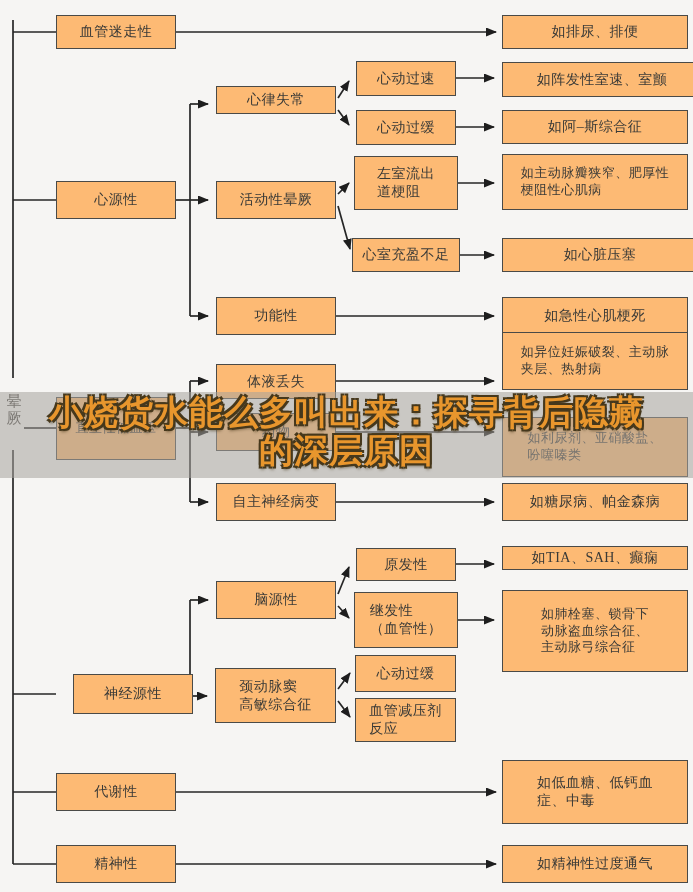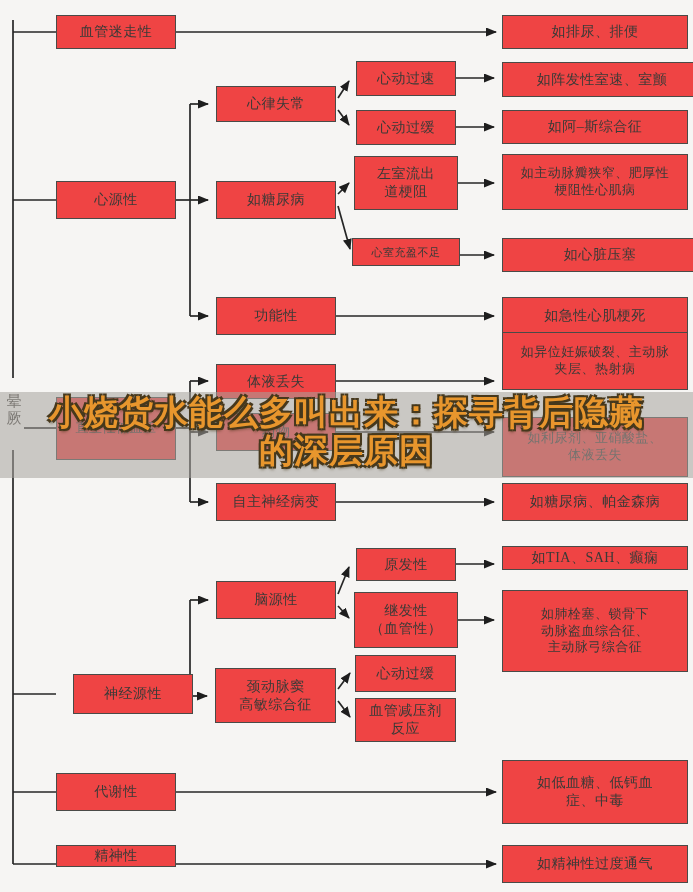--- a/index.html
+++ b/index.html
@@ -5,25 +5,24 @@
   html,body{margin:0;padding:0;}
   body{
     width:693px;height:892px;position:relative;overflow:hidden;
     background:#f6f5f3;
     font-family:"Liberation Serif","DejaVu Serif",serif;
   }
   #stage{position:absolute;inset:0;width:693px;height:892px;}
   svg.wires{position:absolute;left:0;top:0;z-index:1;}
   .box{
     position:absolute;z-index:2;
-    background:#ef4444;
+    background:#fdba74;
     border:1.6px solid #4a4a47;
     color:#3a3a37;
     display:flex;align-items:center;justify-content:center;
-    text-align:center;
     font-size:14px;line-height:1.28;
     white-space:pre-line;
     box-sizing:border-box;
     letter-spacing:.5px;
   }
   .root-label{
     position:absolute;z-index:2;
     left:3px;top:393px;width:22px;
     text-align:center;font-size:15px;line-height:1.12;
     color:#4c4a46;white-space:pre-line;letter-spacing:0;
@@ -121,55 +120,55 @@
   </svg>
 
   <div class="root-label">晕
 厥</div>
 
   <div class="box" style="left:56px;top:15px;width:120px;height:34px">血管迷走性</div>
   <div class="box" style="left:56px;top:181px;width:120px;height:38px">心源性</div>
   <div class="box" style="left:56px;top:397px;width:120px;height:63px;font-size:13px">直立性低血压</div>
   <div class="box" style="left:73px;top:674px;width:120px;height:40px">神经源性</div>
   <div class="box" style="left:56px;top:773px;width:120px;height:38px">代谢性</div>
-  <div class="box" style="left:56px;top:845px;width:120px;height:22px">精神性</div>
+  <div class="box" style="left:56px;top:845px;width:120px;height:38px">精神性</div>
 
-  <div class="box" style="left:216px;top:86px;width:120px;height:36px">心律失常</div>
-  <div class="box" style="left:216px;top:181px;width:120px;height:38px">如糖尿病</div>
+  <div class="box" style="left:216px;top:86px;width:120px;height:28px">心律失常</div>
+  <div class="box" style="left:216px;top:181px;width:120px;height:38px">活动性晕厥</div>
   <div class="box" style="left:216px;top:297px;width:120px;height:38px">功能性</div>
   <div class="box" style="left:216px;top:364px;width:120px;height:35px">体液丢失</div>
   <div class="box" style="left:216px;top:483px;width:120px;height:38px">自主神经病变</div>
   <div class="box" style="left:216px;top:413px;width:120px;height:38px">药物</div>
   <div class="box" style="left:216px;top:581px;width:120px;height:38px">脑源性</div>
   <div class="box" style="left:215px;top:668px;width:121px;height:55px">颈动脉窦
 高敏综合征</div>
 
   <div class="box" style="left:356px;top:61px;width:100px;height:35px">心动过速</div>
   <div class="box" style="left:356px;top:110px;width:100px;height:35px">心动过缓</div>
   <div class="box" style="left:354px;top:156px;width:104px;height:54px">左室流出
 道梗阻</div>
-  <div class="box" style="left:352px;top:238px;width:108px;height:28px;font-size:11px">心室充盈不足</div>
+  <div class="box" style="left:352px;top:238px;width:108px;height:34px;font-size:14px">心室充盈不足</div>
   <div class="box" style="left:356px;top:548px;width:100px;height:33px">原发性</div>
   <div class="box" style="left:354px;top:592px;width:104px;height:56px">继发性
 （血管性）</div>
   <div class="box" style="left:355px;top:655px;width:101px;height:37px">心动过缓</div>
   <div class="box" style="left:355px;top:698px;width:101px;height:44px">血管减压剂
 反应</div>
 
   <div class="box" style="left:502px;top:15px;width:186px;height:34px">如排尿、排便</div>
   <div class="box" style="left:502px;top:62px;width:200px;height:35px">如阵发性室速、室颤</div>
   <div class="box" style="left:502px;top:110px;width:186px;height:34px">如阿–斯综合征</div>
   <div class="box" style="left:502px;top:154px;width:186px;height:56px;font-size:13px">如主动脉瓣狭窄、肥厚性
 梗阻性心肌病</div>
   <div class="box" style="left:502px;top:238px;width:196px;height:34px">如心脏压塞</div>
   <div class="box" style="left:502px;top:297px;width:186px;height:38px">如急性心肌梗死</div>
   <div class="box" style="left:502px;top:332px;width:186px;height:58px;font-size:13px">如异位妊娠破裂、主动脉
 夹层、热射病</div>
   <div class="box" style="left:502px;top:417px;width:186px;height:60px;font-size:13px">如利尿剂、亚硝酸盐、
-体液丢失</div>
+吩噻嗪类</div>
   <div class="box" style="left:502px;top:483px;width:186px;height:38px">如糖尿病、帕金森病</div>
   <div class="box" style="left:502px;top:546px;width:186px;height:24px">如TIA、SAH、癫痫</div>
   <div class="box" style="left:502px;top:590px;width:186px;height:82px;font-size:13px">如肺栓塞、锁骨下
 动脉盗血综合征、
 主动脉弓综合征</div>
   <div class="box" style="left:502px;top:760px;width:186px;height:64px">如低血糖、低钙血
 症、中毒</div>
   <div class="box" style="left:502px;top:845px;width:186px;height:38px">如精神性过度通气</div>
 
   <div class="wm-band"></div>

